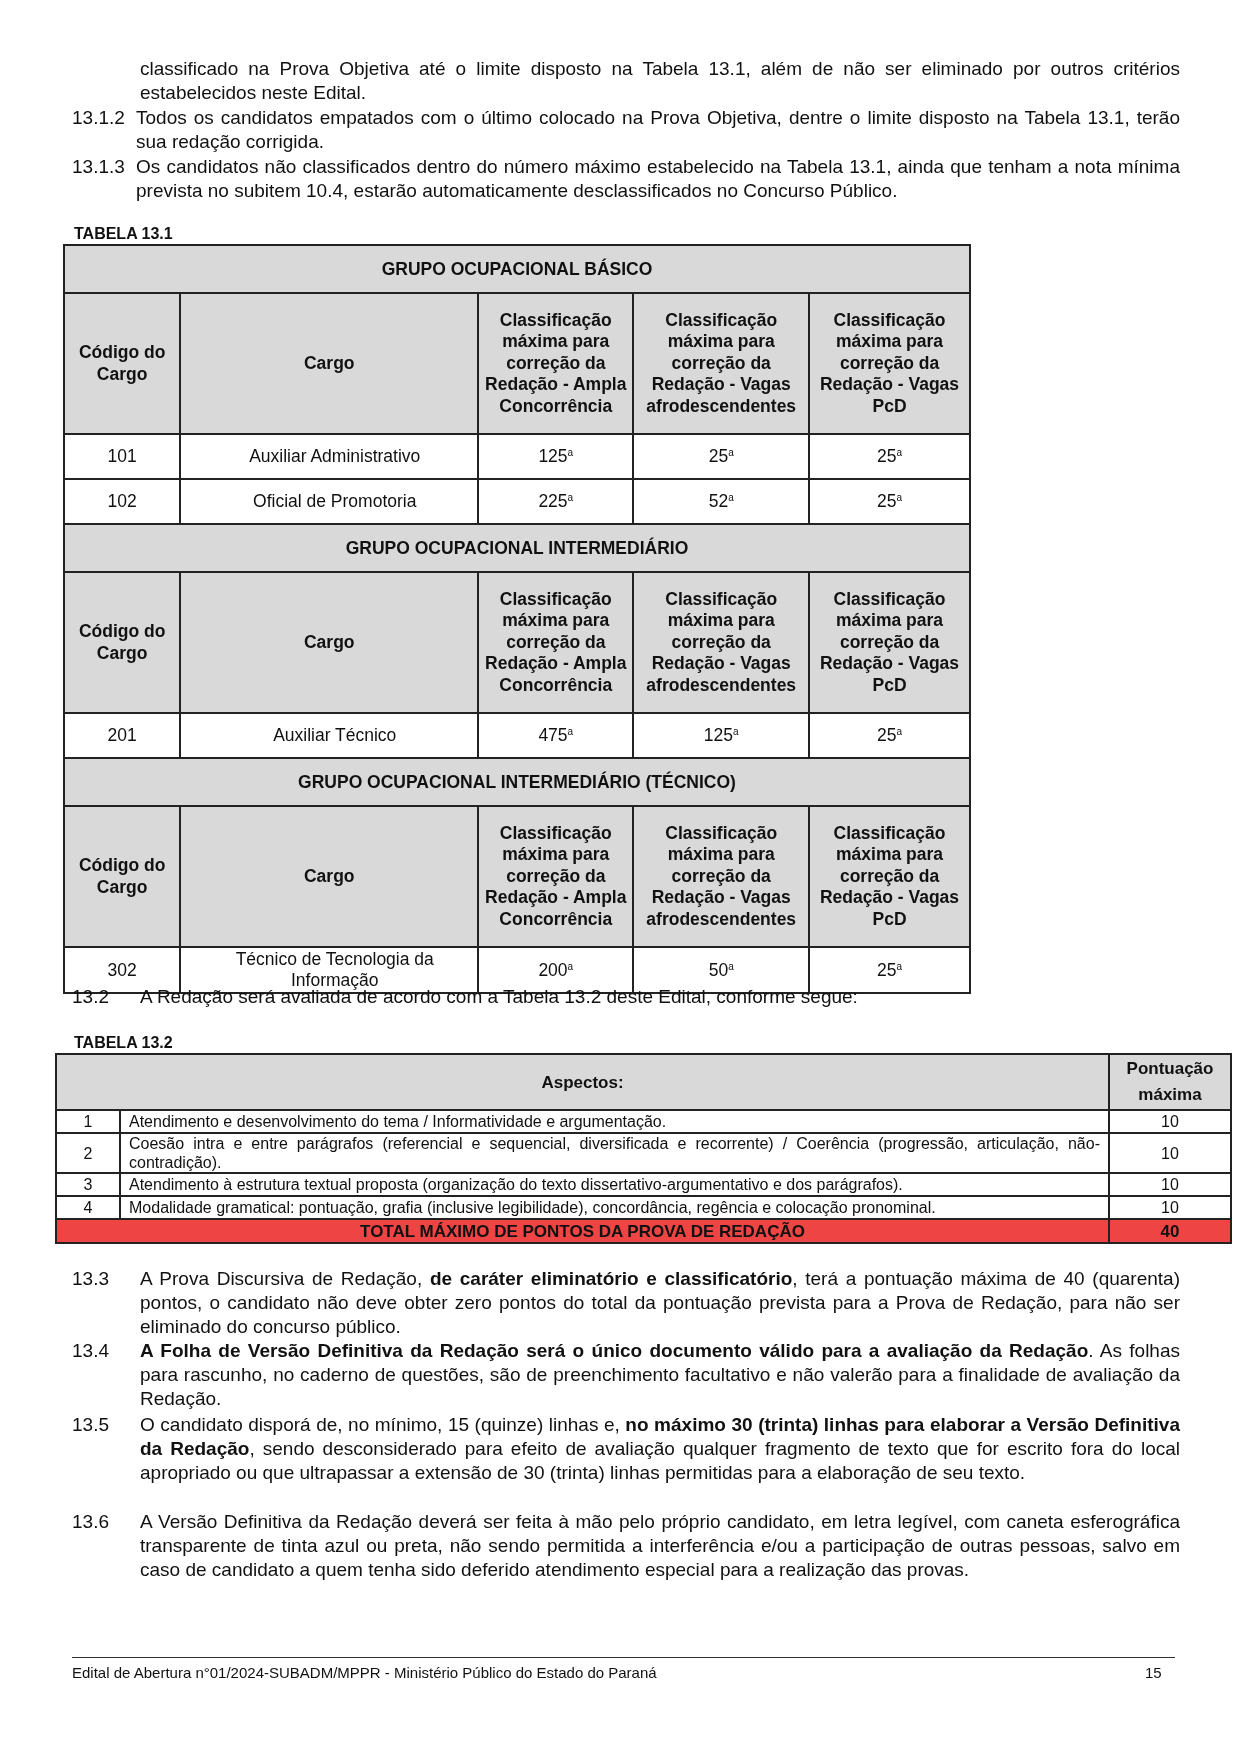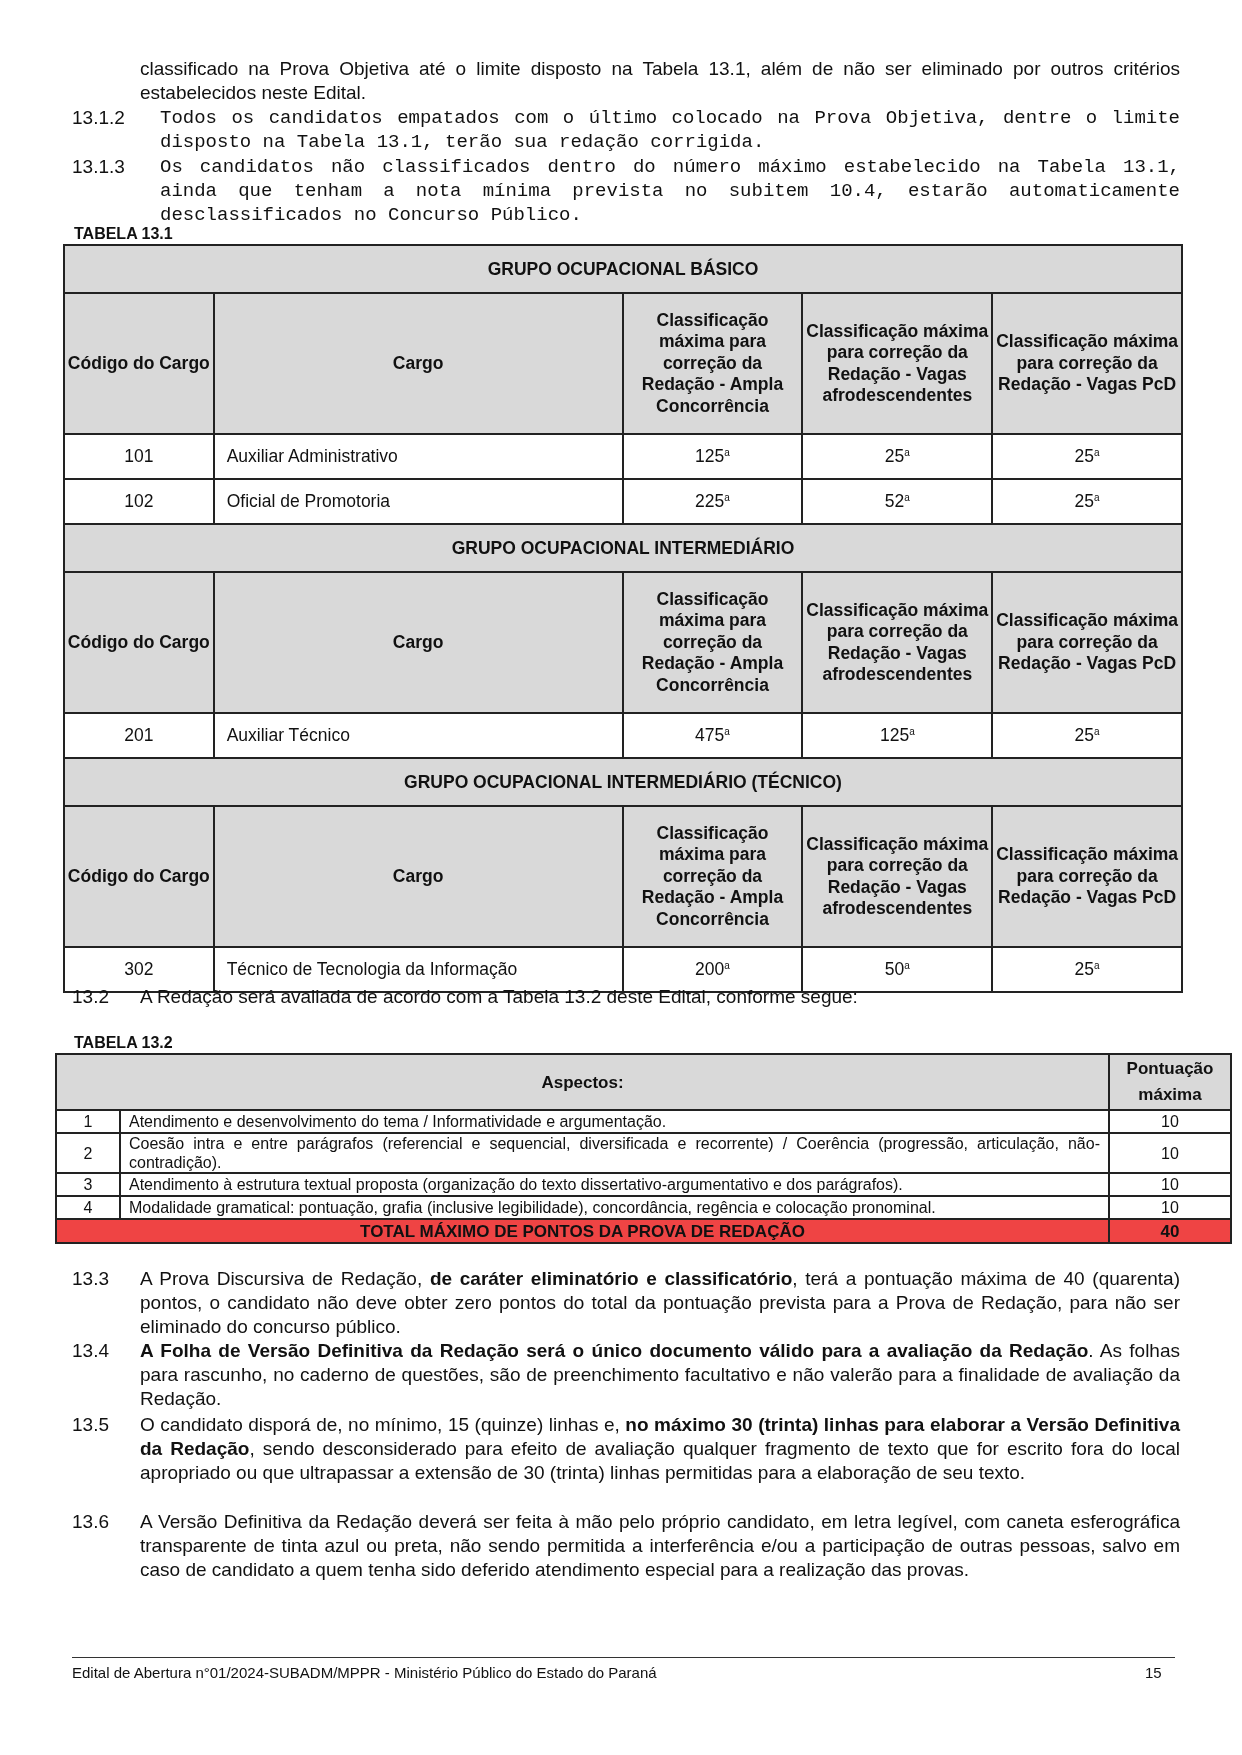--- a/index.html
+++ b/index.html
@@ -4,29 +4,29 @@
   <style>
     html, body { margin: 0; padding: 0; background: #ffffff; }
     body {
       width: 1242px; height: 1755px; position: relative; overflow: hidden;
       font-family: "Liberation Sans", sans-serif; color: #111;
     }
     .page { position: absolute; left: 0; top: 0; width: 1242px; height: 1755px; }
     .para { position: absolute; left: 72px; width: 1108px; font-size: 19px; line-height: 24px; text-align: justify; }
     .para .num { position: absolute; left: 0; top: 0; }
     .para .txt { display: block; margin-left: 68px; }
-    .para.sub .txt { margin-left: 88px; font-family: Liberation Mono, monospace; }
+    .para.sub .txt { margin-left: 64px; }
     .tlabel { position: absolute; left: 74px; font-weight: bold; font-size: 16px; }
     table { border-collapse: collapse; position: absolute; }
-    #t131 { left: 63px; top: 244px; width: 1120px; font-size: 17.5px; }
+    #t131 { left: 63px; top: 244px; width: 908px; font-size: 17.5px; }
     #t131 td { border: 2px solid #222; text-align: center; vertical-align: middle; }
     #t131 .grp td { background: #d9d9d9; font-weight: bold; height: 44px; }
     #t131 .hdr td { background: #d9d9d9; font-weight: bold; height: 137px; line-height: 21.5px; }
     #t131 .row td { height: 41px; }
-    #t131 .row td.cargo { text-align: left; padding-left: 12px; }
+    #t131 .row td.cargo { text-align: center; padding-left: 12px; }
     sup { font-size: 10px; vertical-align: 6px; }
     #t132 { left: 55px; top: 1053px; width: 1177px; font-size: 16px; }
     #t132 td { border: 2px solid #222; vertical-align: middle; line-height: 19px; }
     #t132 .hd td { background: #d9d9d9; font-weight: bold; font-size: 17px; text-align: center; height: 42px; }
     #t132 .hd td.pont { line-height: 26px; }
     #t132 td.n { text-align: center; width: 60px; }
     #t132 td.a { text-align: justify; padding: 0 8px; text-align-last: left; }
     #t132 td.p { text-align: center; width: 118px; }
     #t132 .tot td { background: #ef4444; font-weight: bold; font-size: 17px; text-align: center; height: 20px; }
     .footer-line { position: absolute; left: 72px; top: 1657px; width: 1103px; border-top: 1px solid #333; }

